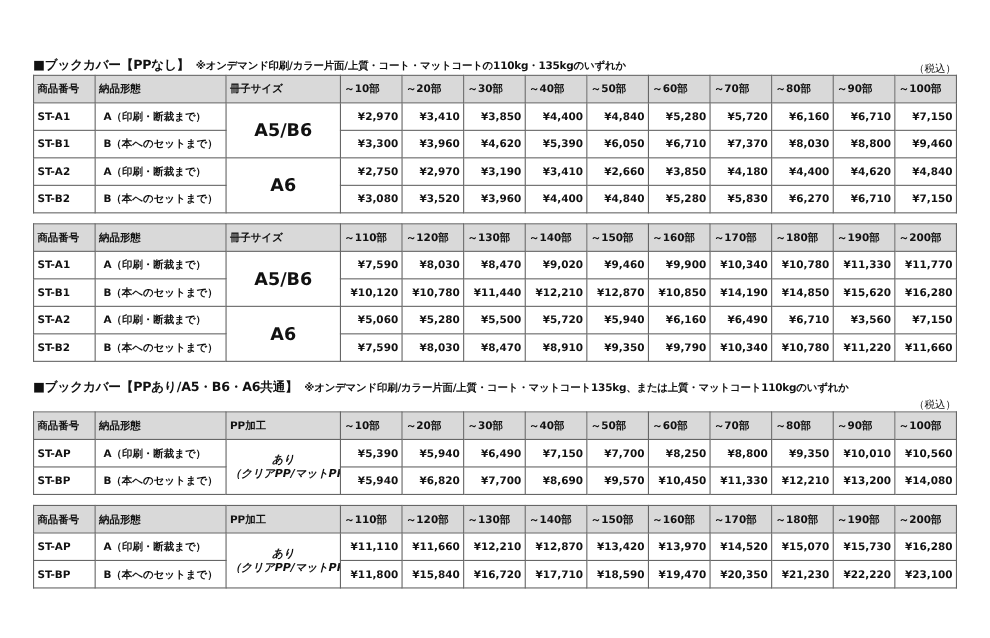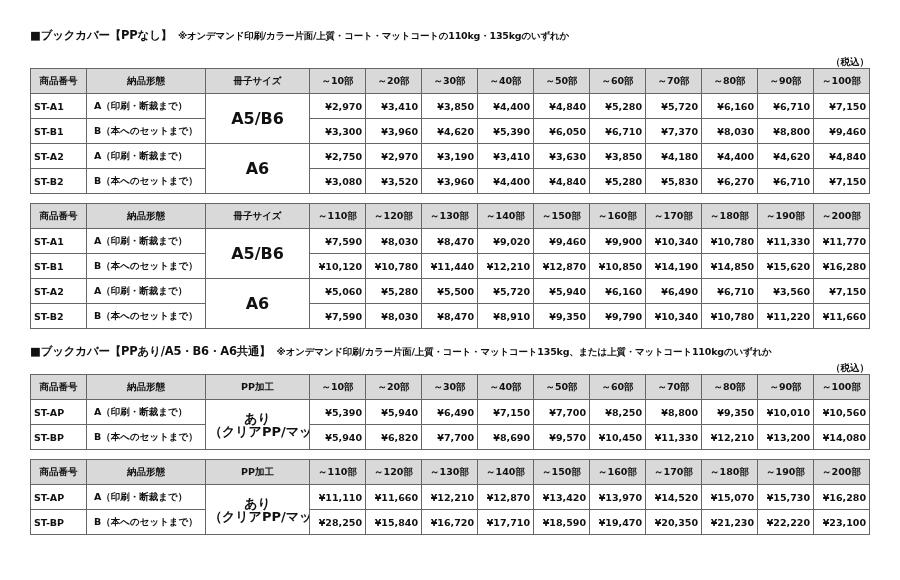--- a/index.html
+++ b/index.html
@@ -7,49 +7,49 @@
     width: 900px; height: 580px; position: relative; overflow: hidden;
     font-family: "DejaVu Sans", "Liberation Sans", sans-serif;
     color: #111;
   }
   .section-title {
     position: absolute; left: 30px;
     font-size: 11.5px; font-weight: bold; white-space: nowrap; letter-spacing: -0.2px;
   }
   .section-title .note { font-size: 9.5px; font-weight: bold; margin-left: 6px; }
   .tax {
-    position: absolute; right: 31px; font-size: 9.5px; font-weight: bold;
+    position: absolute; right: 31px; font-size: 9.5px; font-weight: normal;
   }
   table.price {
     position: absolute; left: 30px; width: 840px;
     border-collapse: collapse; table-layout: fixed;
     font-size: 9.5px; font-weight: bold;
     border: 1.5px solid #333;
   }
   table.price th, table.price td {
     border: 1px solid #666; height: 24px; padding: 0 3px;
     white-space: nowrap; overflow: hidden;
   }
   table.price th {
-    background: #d9d9d9; text-align: center; font-weight: bold;
+    background: #d9d9d9; text-align: left; font-weight: bold;
   }
   table.price td.code { }
   table.price td.type { text-align: left; padding-left: 7px; }
   table.price td.size { text-align: center; font-size: 16px; }
-  table.price td.pp { text-align: center; font-size: 13px; line-height: 13px; }
+  table.price td.pp { text-align: center; font-size: 10px; line-height: 13px; font-style: italic; }
   table.price td.val { text-align: right; padding-right: 3px; }
   col.c-code { width: 56px; }
   col.c-type { width: 119px; }
   col.c-size { width: 104px; }
   col.c-qty { width: 56px; }
 </style>
 </head>
 <body>
 
-<div class="section-title" style="top:28px;text-align:center;">
+<div class="section-title" style="top:52px;text-align:center;">
   <span>■ブックカバー【PPなし】</span><span class="note">※オンデマンド印刷/カラー片面/上質・コート・マットコートの110kg・135kgのいずれか</span>
 </div>
 <div class="tax" style="top:56px;">（税込）</div>
 
 <table class="price" id="s1t1" style="top:68px;">
   <colgroup>
       <col class="c-code">
       <col class="c-type">
       <col class="c-size">
     <col class="c-qty">
@@ -111,21 +111,21 @@
         <td class="val">¥9,460</td>
       </tr>
       <tr>
         <td class="code">ST-A2</td>
         <td class="type">A（印刷・断裁まで）</td>
         <td class="size" rowspan="2">A6</td>
         <td class="val">¥2,750</td>
         <td class="val">¥2,970</td>
         <td class="val">¥3,190</td>
         <td class="val">¥3,410</td>
-        <td class="val">¥3,630</td>
+        <td class="val">¥2,660</td>
         <td class="val">¥3,850</td>
         <td class="val">¥4,180</td>
         <td class="val">¥4,400</td>
         <td class="val">¥4,620</td>
         <td class="val">¥4,840</td>
       </tr>
       <tr>
         <td class="code">ST-B2</td>
         <td class="type">B（本へのセットまで）</td>
         <td class="val">¥3,080</td>
@@ -359,21 +359,21 @@
         <td class="val">¥13,420</td>
         <td class="val">¥13,970</td>
         <td class="val">¥14,520</td>
         <td class="val">¥15,070</td>
         <td class="val">¥15,730</td>
         <td class="val">¥16,280</td>
       </tr>
       <tr>
         <td class="code">ST-BP</td>
         <td class="type">B（本へのセットまで）</td>
-        <td class="val">¥28,250</td>
+        <td class="val">¥11,800</td>
         <td class="val">¥15,840</td>
         <td class="val">¥16,720</td>
         <td class="val">¥17,710</td>
         <td class="val">¥18,590</td>
         <td class="val">¥19,470</td>
         <td class="val">¥20,350</td>
         <td class="val">¥21,230</td>
         <td class="val">¥22,220</td>
         <td class="val">¥23,100</td>
       </tr>

